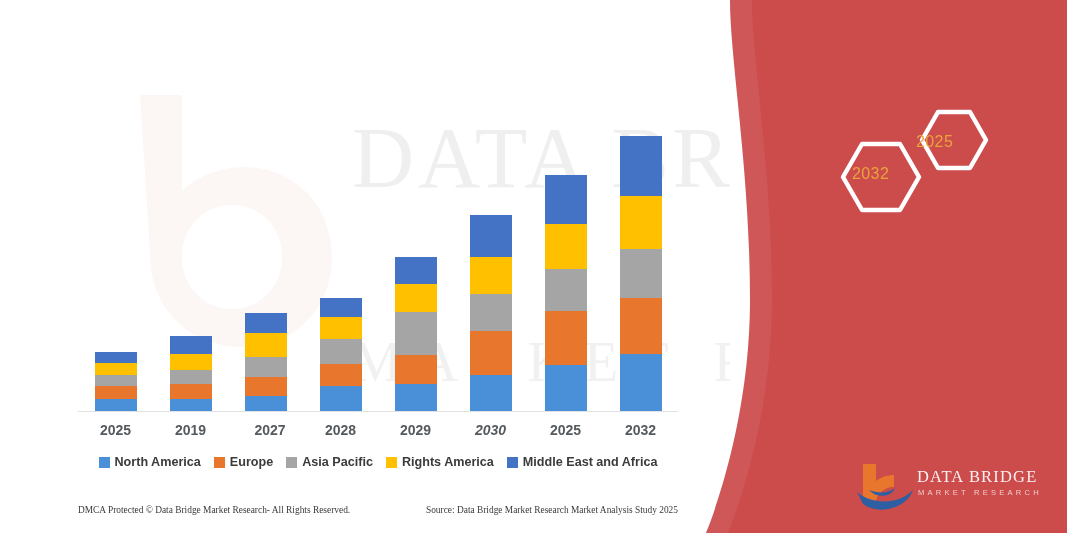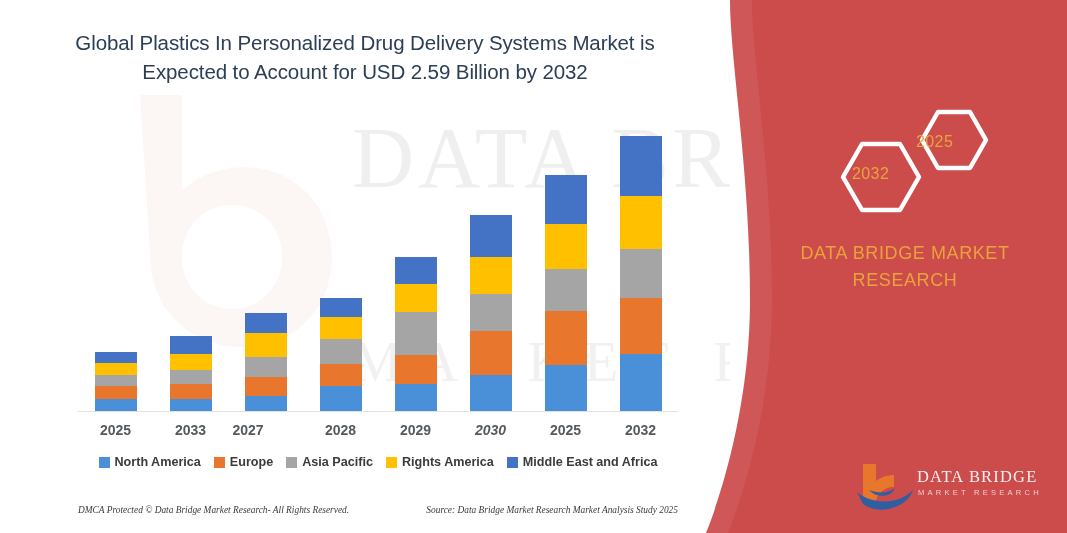--- a/index.html
+++ b/index.html
@@ -145,21 +145,20 @@
   .footer {
     position: absolute;
     left: 78px;
     top: 505px;
     width: 600px;
     display: flex;
     justify-content: space-between;
     font-family: "Liberation Serif", serif;
     font-size: 9.4px;
     color: #3a3a3a;
-    font-style: italic;
   }
 
   
   .red-panel {
     position: absolute;
     left: 688px;
     top: 0;
     width: 379px;
     height: 533px;
   }
@@ -239,21 +238,20 @@
 
   <div class="watermark-wrap">
     <svg class="wm-logo-b" viewBox="0 0 230 270">
       <path d="M30 10 h42 v96 c16,-16 40,-24 62,-24 50,0 88,38 88,90 0,52 -38,90 -90,90 -52,0 -92,-38 -92,-92 z
                M72 172 c0,30 22,52 50,52 28,0 50,-22 50,-52 0,-30 -22,-52 -50,-52 -28,0 -50,22 -50,52 z" fill="#fbf0ee"></path>
     </svg>
     <div class="wm-text-1">DATA BRIDGE</div>
     <div class="wm-text-2">MARKET RESEARCH</div>
   </div>
 
-  <div class="chart-title">Global Plastics In Personalized Drug Delivery Systems Market is Expected to Account for USD 2.59 Billion by 2032</div>
 
   <div class="plot" id="plot-area">
       <div class="bar-col" style="left: 16.5px;">
         <div class="seg" title="Middle East and Africa 2025" style="background: rgb(68, 114, 196); height: 11.0759px;"></div>
         <div class="seg" title="South America 2025" style="background: rgb(255, 192, 0); height: 12.0828px;"></div>
         <div class="seg" title="Asia Pacific 2025" style="background: rgb(165, 165, 165); height: 11.0759px;"></div>
         <div class="seg" title="Europe 2025" style="background: rgb(232, 118, 44); height: 13.0897px;"></div>
         <div class="seg" title="North America 2025" style="background: rgb(74, 144, 217); height: 13.0897px;"></div>
       </div>
       <div class="bar-col" style="left: 91.5px;">
@@ -302,22 +300,22 @@
         <div class="seg" title="Middle East and Africa 2032" style="background: rgb(68, 114, 196); height: 59.4069px;"></div>
         <div class="seg" title="South America 2032" style="background: rgb(255, 192, 0); height: 53.3655px;"></div>
         <div class="seg" title="Asia Pacific 2032" style="background: rgb(165, 165, 165); height: 49.3379px;"></div>
         <div class="seg" title="Europe 2032" style="background: rgb(232, 118, 44); height: 55.3793px;"></div>
         <div class="seg" title="North America 2032" style="background: rgb(74, 144, 217); height: 58.4px;"></div>
       </div>
     </div>
   <div class="axis-line"></div>
   <div class="tick-row" id="tick-row">
       <div class="tick" style="left: 2.5px;">2025</div>
-      <div class="tick" style="left: 77.5px;">2033</div>
-      <div class="tick" style="left: 135px;">2027</div>
+      <div class="tick" style="left: 77.5px;">2019</div>
+      <div class="tick" style="left: 157px;">2027</div>
       <div class="tick" style="left: 227.5px;">2028</div>
       <div class="tick" style="left: 302.5px;">2029</div>
       <div class="tick" style="left: 377.5px; font-style: italic;">2030</div>
       <div class="tick" style="left: 452.5px;">2025</div>
       <div class="tick" style="left: 527.5px;">2032</div>
     </div>
 
   <div class="legend" id="legend">
       <div class="legend-item">
         <span class="legend-swatch" style="background: rgb(74, 144, 217);"></span>
@@ -356,21 +354,20 @@
 
   <div class="hex-group">
     <svg width="180" height="110" viewBox="0 0 180 110">
       <polygon points="118,4 150,4 166,32 150,60 118,60 102,32" fill="none" stroke="#ffffff" stroke-width="4.5" stroke-linejoin="round"></polygon>
       <polygon points="42,36 80,36 99,69 80,102 42,102 23,69" fill="none" stroke="#ffffff" stroke-width="4.5" stroke-linejoin="round"></polygon>
     </svg>
     <div class="hex-label y2025">2025</div>
     <div class="hex-label y2032">2032</div>
   </div>
 
-  <div class="brand-text">DATA BRIDGE MARKET RESEARCH</div>
 
   <div class="logo-block">
     <svg width="60" height="48" viewBox="0 0 60 48">
       <path d="M8 2 h13 v17 c5,-4 12,-6 18,-6 l0 12 c-10,0 -18,7 -18,16 l-13,0 z" fill="#E8762C"></path>
       <path d="M2 30 c14,12 40,14 56,-2 c-6,18 -34,26 -50,14 z" fill="#2E5FA3"></path>
       <path d="M14 28 c10,4 20,3 26,-2 c-3,9 -18,11 -26,2 z" fill="#2E5FA3"></path>
     </svg>
     <div class="logo-text-main">DATA BRIDGE</div>
     <div class="logo-text-sub">MARKET RESEARCH</div>
   </div>

